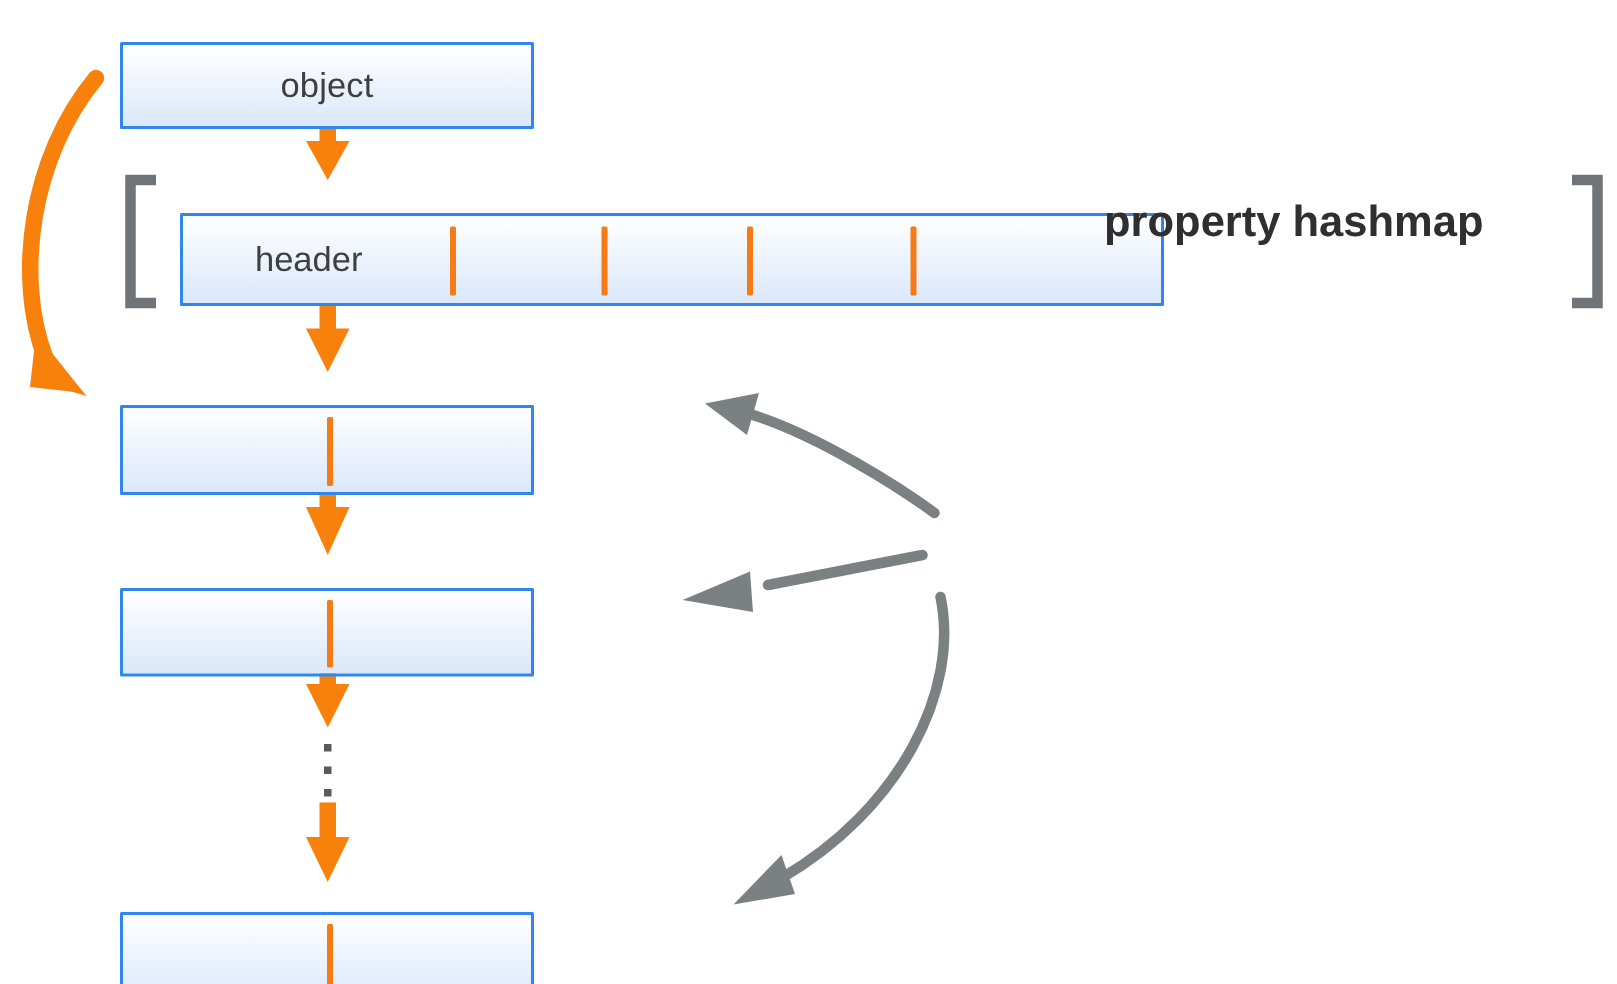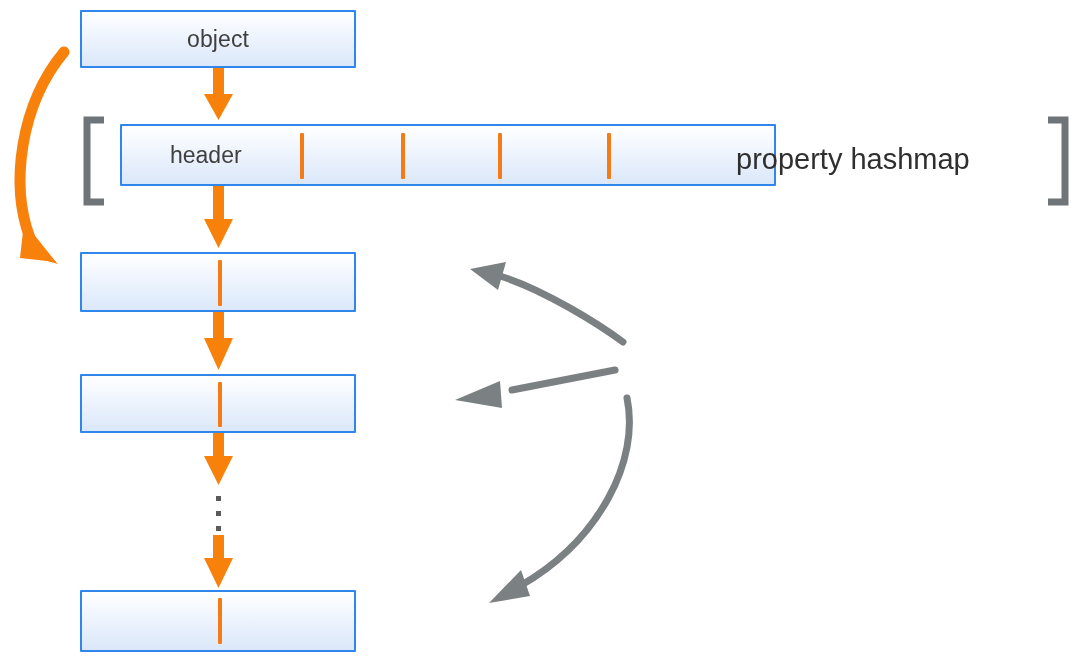--- a/index.html
+++ b/index.html
@@ -20,20 +20,21 @@
     overflow: hidden;
     background: #ffffff;
   }
   
   .box {
     position: absolute;
     box-sizing: border-box;
     border: 2px solid #2f86ec;
     background: linear-gradient(to bottom, #ffffff 0%, #f4f8fe 30%, #e3edfb 75%, #dbe8fa 100%);
     border-radius: 1px;
+    margin-top: 18px;
   }
   .box-label {
     position: absolute;
     left: 0;
     right: 0;
     top: 50%;
     transform: translateY(-50%);
     text-align: center;
     font-size: 23px;
     color: #3f3f3f;
@@ -170,16 +171,16 @@
   <div>
     <div class="dot" style="left:216px; top:496px;"></div>
     <div class="dot" style="left:216px; top:511px;"></div>
     <div class="dot" style="left:216px; top:526px;"></div>
   </div>
 
   <div class="box" style="left:80px; top:590px; width:276px; height:62px;">
     <div class="pair-tick" style="left:136px; top:6px; height:46px;"></div>
   </div>
 
-  <div class="plain-label" style="left:736px; top:145px;">property hashmap</div>
+  <div class="plain-label" style="left:736px; top:134px;font-weight:bold;">property hashmap</div>
 
 
 </div>
 
 </body></html>

